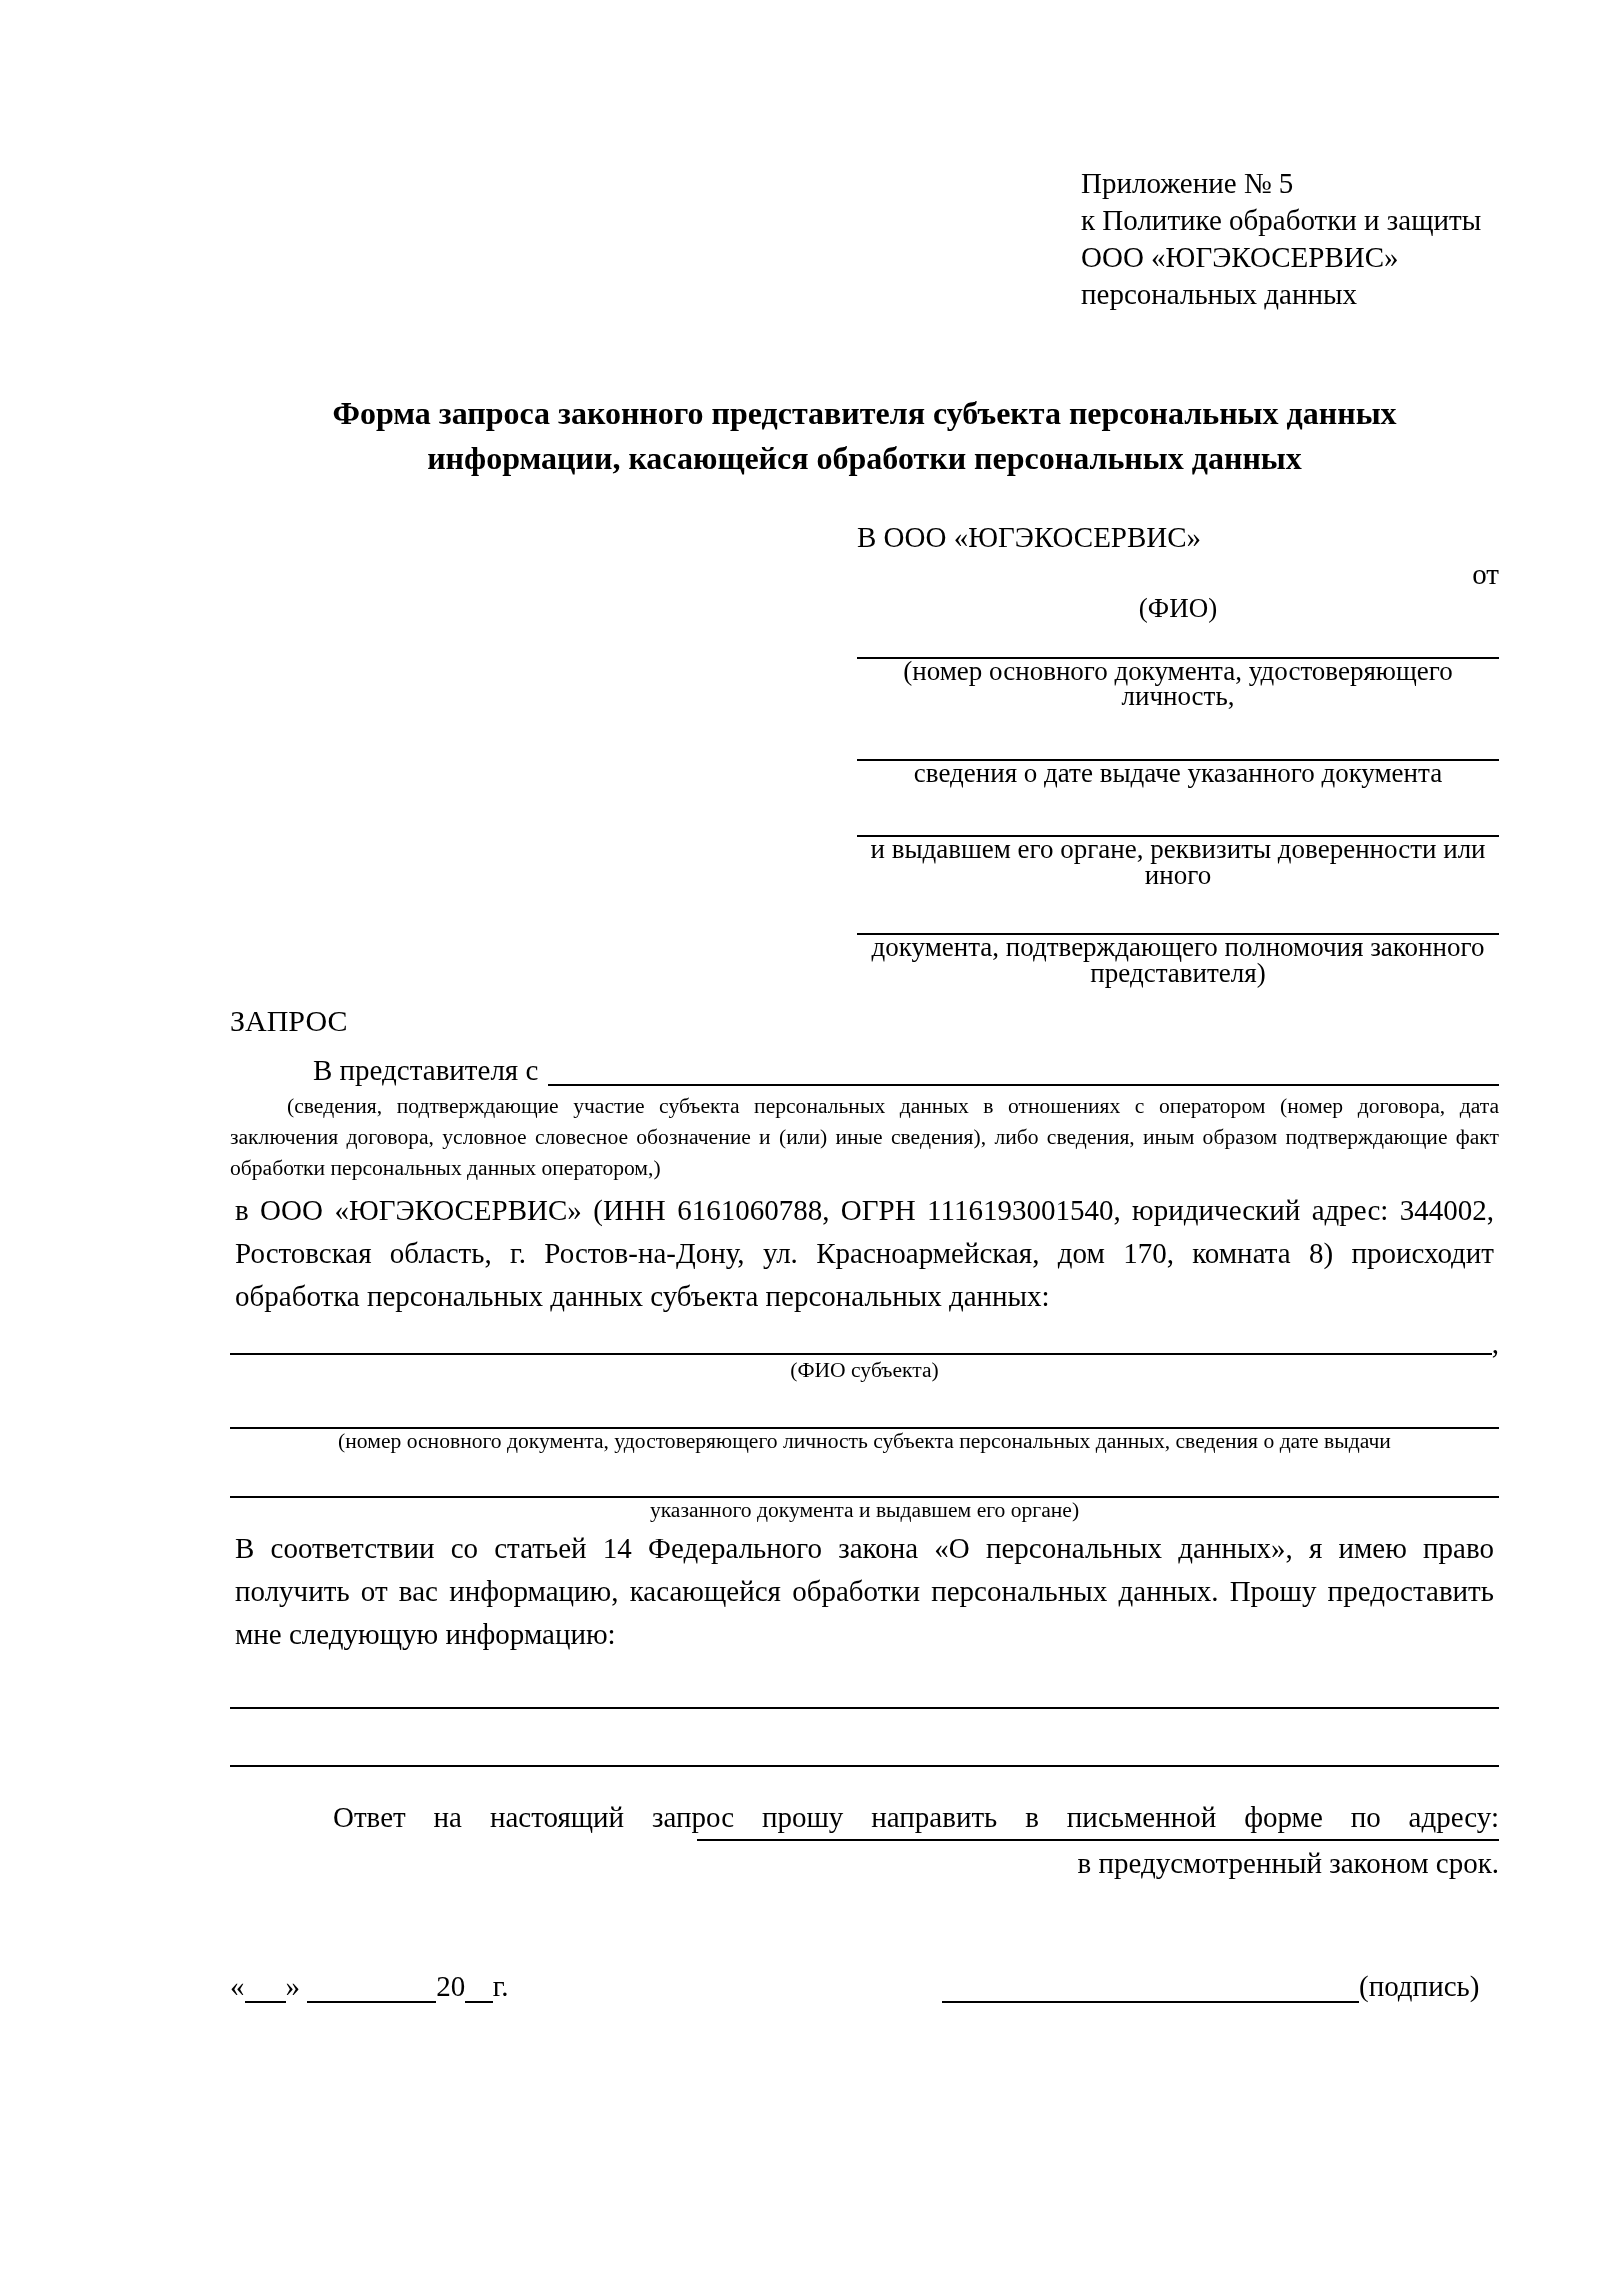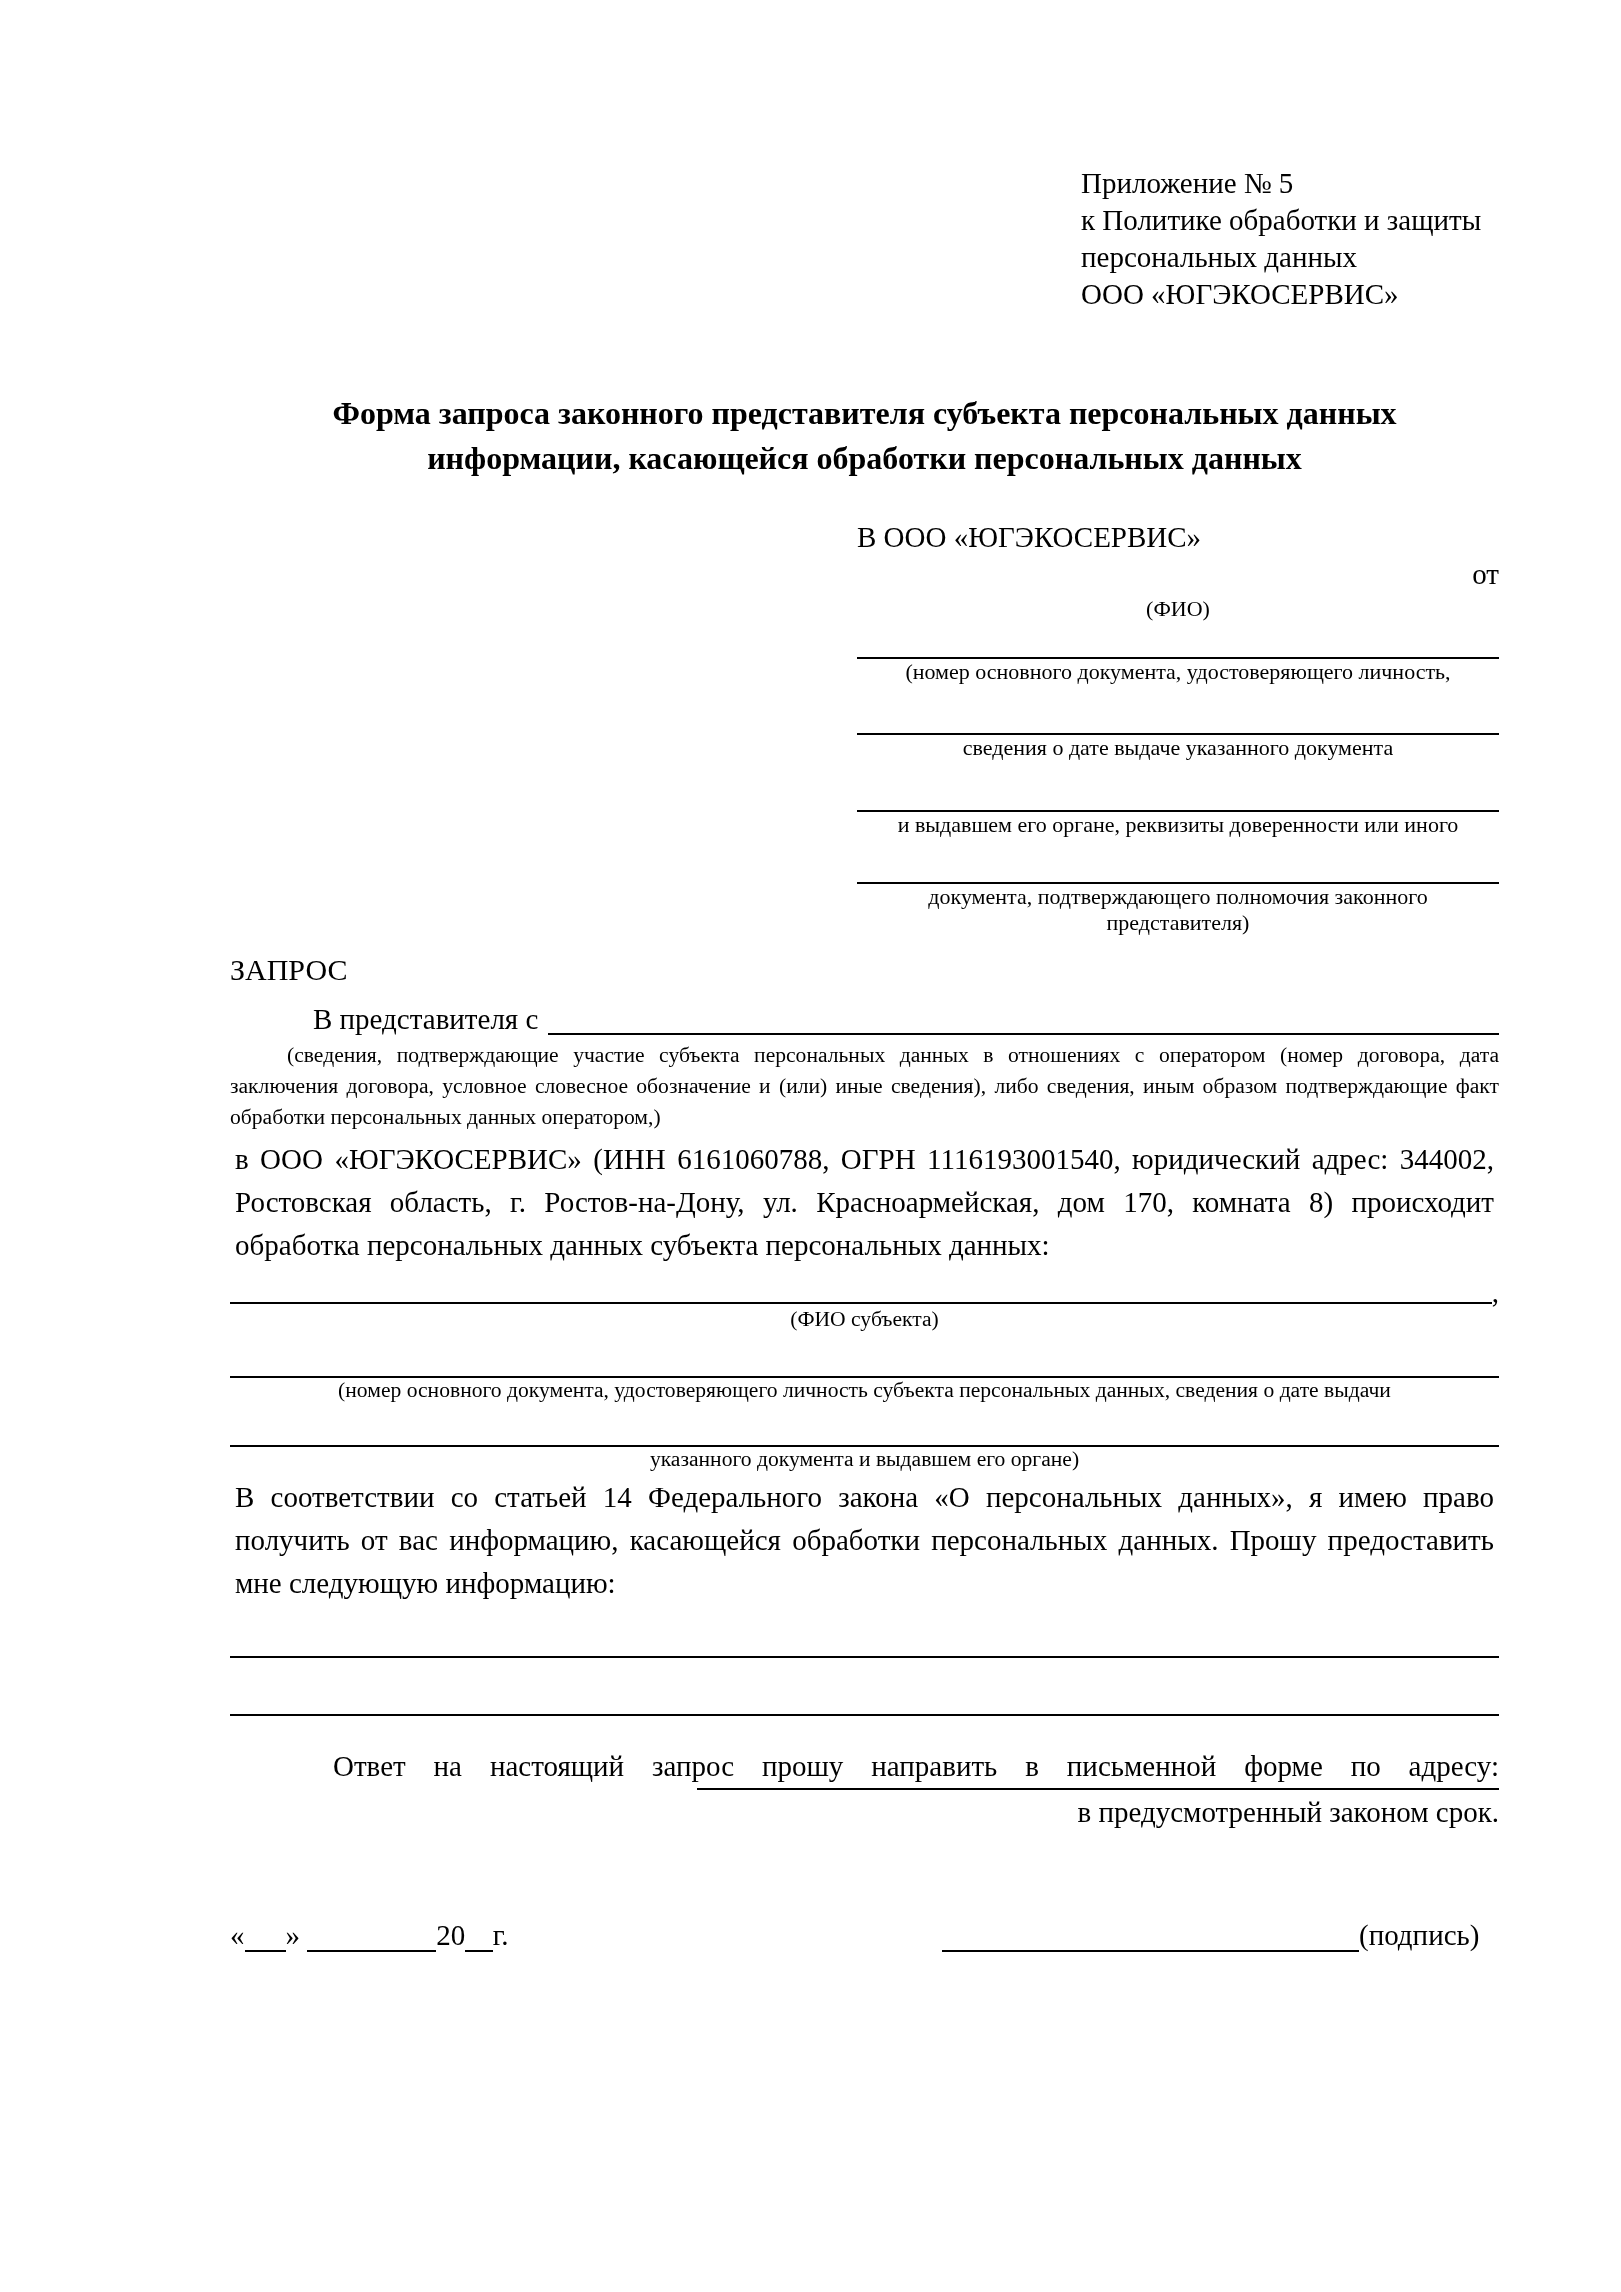--- a/index.html
+++ b/index.html
@@ -17,21 +17,21 @@
   
   .appendix { margin-left: 851px; font-size: 29px; line-height: 37px; }
   
   .title { margin-top: 78px; text-align: center; font-weight: bold; font-size: 32px; line-height: 45px; }
   
   .addr { margin-left: 627px; margin-top: 37px; font-size: 29px; }
   .addr .to { line-height: 39px; }
   .from-row { display: flex; align-items: flex-end; height: 39px; flex-direction: column; }
   .from-row .lbl { line-height: 35px; }
   .fillline { flex: 1; border-bottom: 2.9px solid #000; margin-left: 9.8px; margin-bottom: 3.9px; }
-  .caption { font-size: 22px; line-height: 25.5px; text-align: center; }
+  .caption { font-size: 27px; line-height: 25.5px; text-align: center; }
   .blank { border-bottom: 2.9px solid #000; }
   .b-g1 { height: 35px; }
   .b-g2 { height: 49px; }
   .b-g3 { height: 49px; }
   .b-g4 { height: 45px; }
   
   .req-heading { margin-top: 15.7px; font-size: 30px; line-height: 37px; }
   
   .lead-row { display: flex; align-items: flex-end; height: 41px; margin-top: 9.8px; font-size: 29px; }
   .lead-row .lbl { padding-left: 83px; line-height: 37px; }
@@ -62,22 +62,22 @@
   .sign-part { margin-right: 19.6px; }
 </style>
 </head>
 <body>
 
 <div class="page">
 
   <div class="appendix">
     <div>Приложение № 5</div>
     <div>к Политике обработки и защиты</div>
+    <div>ООО «ЮГЭКОСЕРВИС»</div>
     <div>персональных данных</div>
-    <div>ООО «ЮГЭКОСЕРВИС»</div>
   </div>
 
   <div class="title">
     <div>Форма запроса законного представителя субъекта персональных данных</div>
     <div>информации, касающейся обработки персональных данных</div>
   </div>
 
   <div class="addr">
     <div class="to">В ООО «ЮГЭКОСЕРВИС»</div>
     <div class="from-row">

